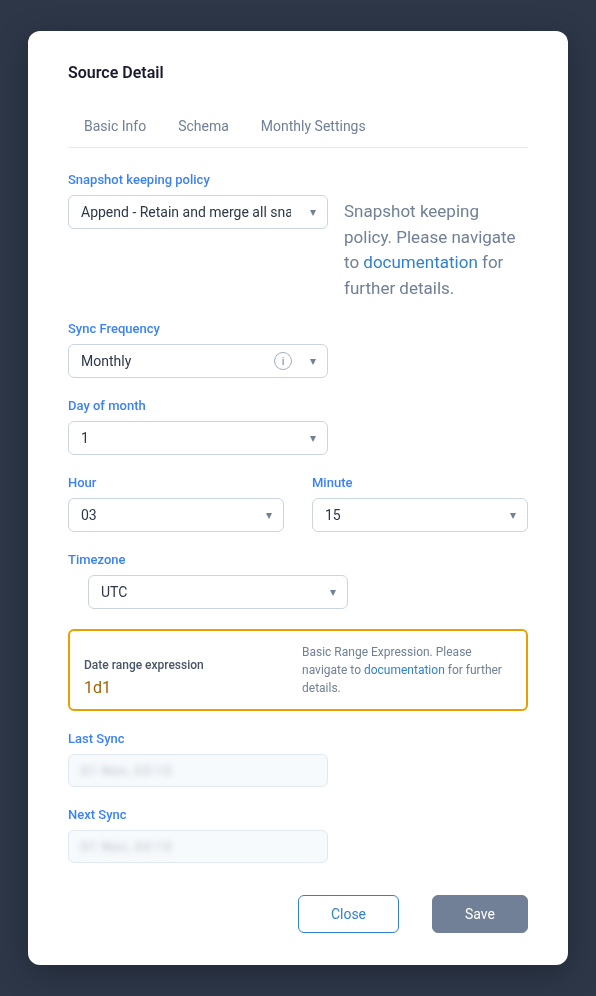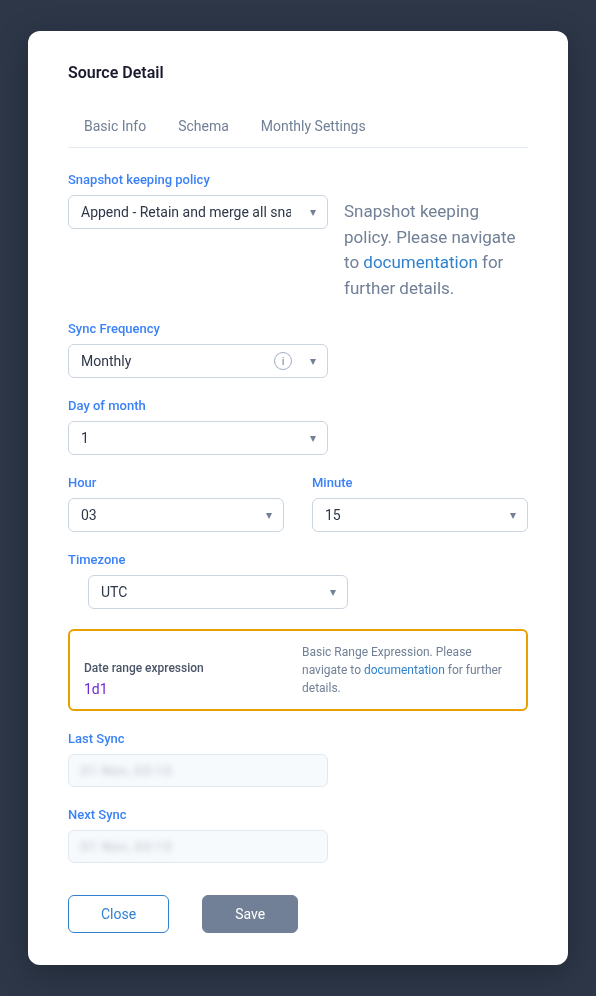--- a/index.html
+++ b/index.html
@@ -175,22 +175,22 @@
     }
 
     .date-range-label {
       font-size: 12px;
       color: #4a5568;
       margin-bottom: 6px;
       font-weight: 500;
     }
 
     .date-range-value {
-      font-size: 14px;
-      color: #6d28d9;
+      font-size: 16px;
+      color: #a16207;
       font-weight: 400;
     }
 
     .date-range-note {
       flex: 1;
       font-size: 12px;
       color: #718096;
       line-height: 1.5;
     }
 
@@ -204,21 +204,21 @@
       padding: 8px 12px;
       border: 1px solid #e2e8f0;
       border-radius: 6px;
       font-size: 13px;
       color: #a0aec0;
       background: #f7fafc;
     }
 
     .footer-buttons {
       display: flex;
-      justify-content: flex-start;
+      justify-content: flex-end;
       gap: 16px;
       margin-top: 32px;
     }
 
     .btn-close {
       padding: 10px 32px;
       border: 1px solid #3182ce;
       border-radius: 6px;
       background: #fff;
       color: #3182ce;

